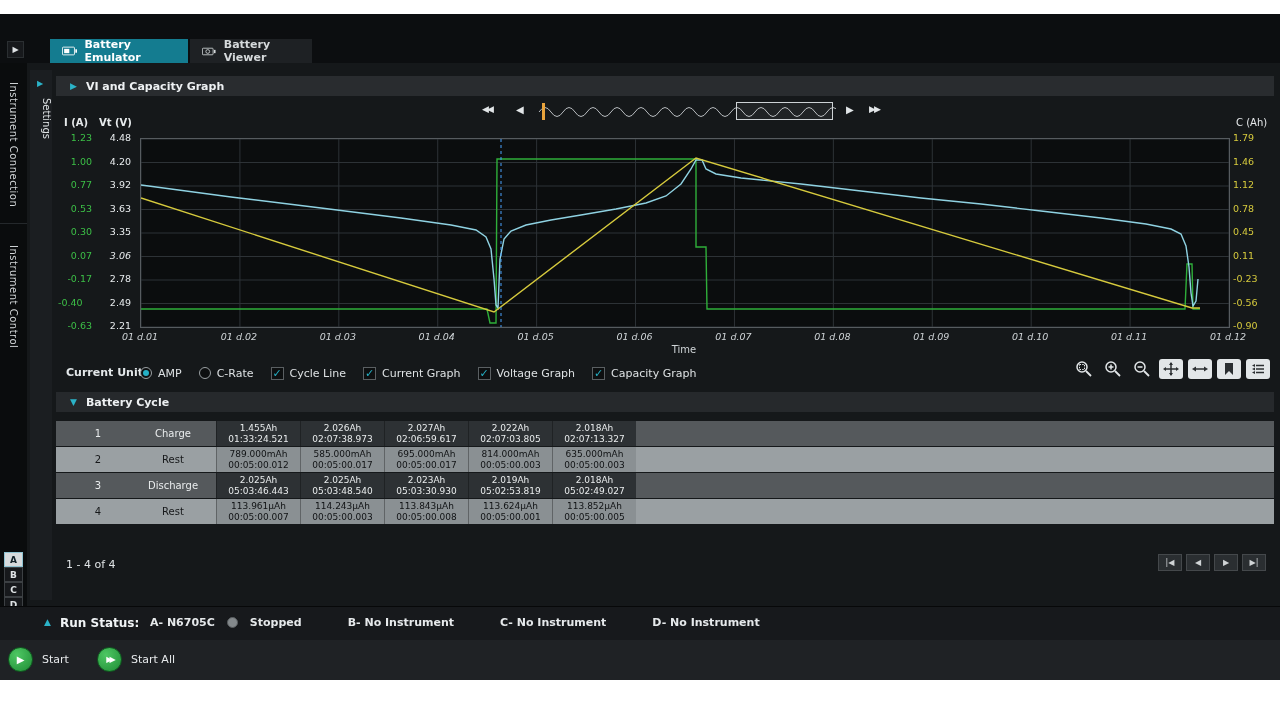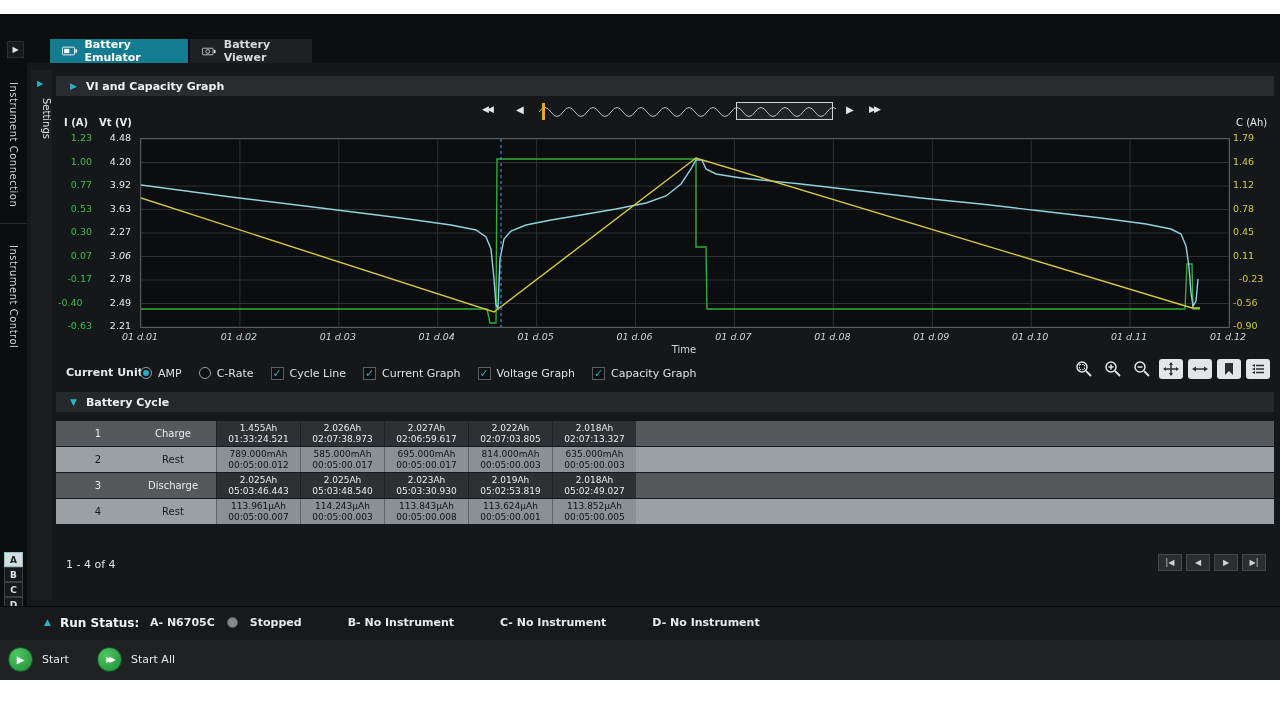--- a/index.html
+++ b/index.html
@@ -213,34 +213,34 @@
     <div class="ytick" style="top: 112.5px; color: rgb(60, 191, 71); text-align: right;">0.07</div>
     <div class="ytick" style="top: 136px; color: rgb(60, 191, 71); text-align: right;">-0.17</div>
     <div class="ytick" style="top: 160px; color: rgb(60, 191, 71); text-align: left;">-0.40</div>
     <div class="ytick" style="top: 183px; color: rgb(60, 191, 71); text-align: right;">-0.63</div>
   </div>
 <div class="ycol" id="yticks-voltage">
     <div class="ytick" style="top: -5px; color: rgb(232, 236, 238); text-align: right;">4.48</div>
     <div class="ytick" style="top: 18.5px; color: rgb(232, 236, 238); text-align: right;">4.20</div>
     <div class="ytick" style="top: 42px; color: rgb(232, 236, 238); text-align: right;">3.92</div>
     <div class="ytick" style="top: 65.5px; color: rgb(232, 236, 238); text-align: right;">3.63</div>
-    <div class="ytick" style="top: 89px; color: rgb(232, 236, 238); text-align: right;">2.27</div>
+    <div class="ytick" style="top: 89px; color: rgb(232, 236, 238); text-align: right;">3.35</div>
     <div class="ytick" style="top: 112.5px; color: rgb(232, 236, 238); text-align: right; font-style: italic;">3.06</div>
     <div class="ytick" style="top: 136px; color: rgb(232, 236, 238); text-align: right;">2.78</div>
     <div class="ytick" style="top: 159.5px; color: rgb(232, 236, 238); text-align: right;">2.49</div>
     <div class="ytick" style="top: 183px; color: rgb(232, 236, 238); text-align: right;">2.21</div>
   </div>
 <div class="ycol" id="yticks-capacity">
     <div class="ytick" style="top: -5px; color: rgb(214, 202, 61); text-align: left;">1.79</div>
     <div class="ytick" style="top: 18.5px; color: rgb(214, 202, 61); text-align: left;">1.46</div>
     <div class="ytick" style="top: 42px; color: rgb(214, 202, 61); text-align: left;">1.12</div>
     <div class="ytick" style="top: 65.5px; color: rgb(214, 202, 61); text-align: left;">0.78</div>
     <div class="ytick" style="top: 89px; color: rgb(214, 202, 61); text-align: left;">0.45</div>
     <div class="ytick" style="top: 112.5px; color: rgb(214, 202, 61); text-align: left;">0.11</div>
-    <div class="ytick" style="top: 136px; color: rgb(214, 202, 61); text-align: center;">-0.23</div>
+    <div class="ytick" style="top: 136px; color: rgb(214, 202, 61); text-align: left;">-0.23</div>
     <div class="ytick" style="top: 159.5px; color: rgb(214, 202, 61); text-align: left;">-0.56</div>
     <div class="ytick" style="top: 183px; color: rgb(214, 202, 61); text-align: left;">-0.90</div>
   </div>
 <div id="xticks">
     <div class="xtick" style="left: -30px;">01 d.01</div>
     <div class="xtick" style="left: 68.9091px;">01 d.02</div>
     <div class="xtick" style="left: 167.818px;">01 d.03</div>
     <div class="xtick" style="left: 266.727px;">01 d.04</div>
     <div class="xtick" style="left: 365.636px;">01 d.05</div>
     <div class="xtick" style="left: 464.545px;">01 d.06</div>

